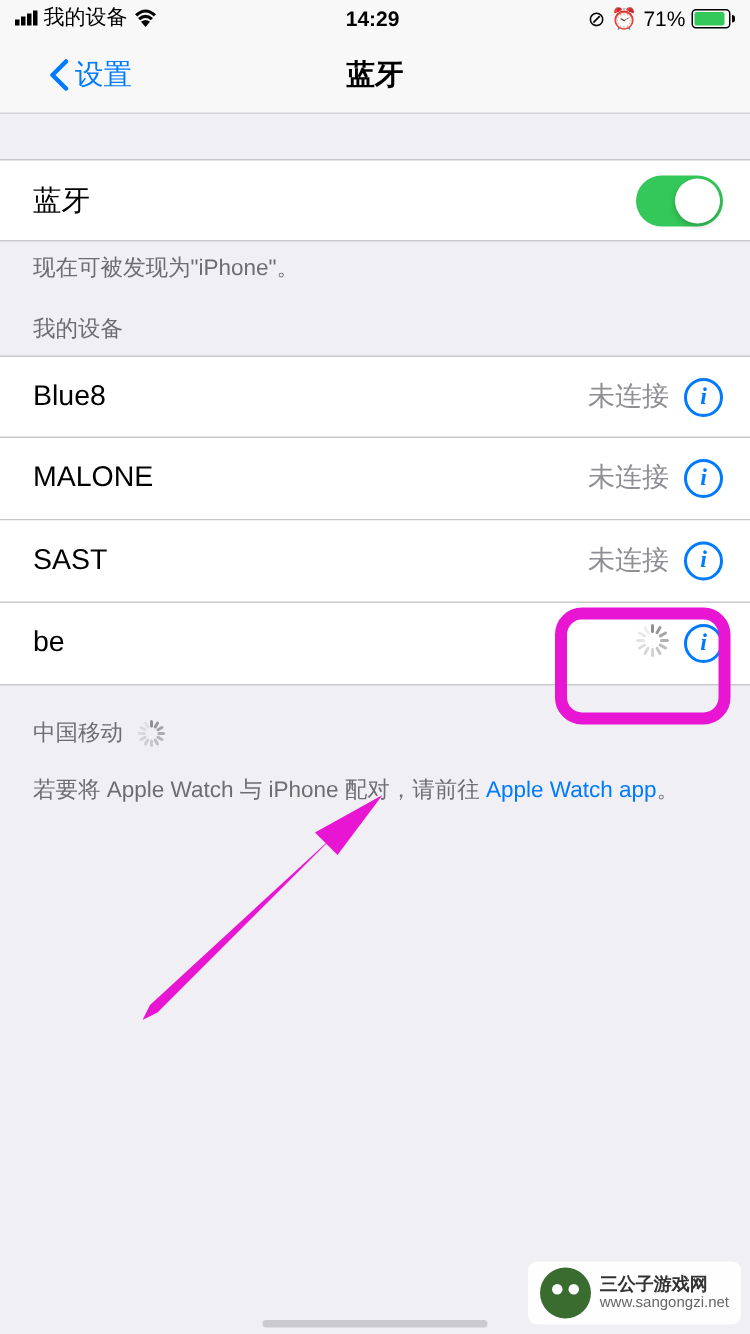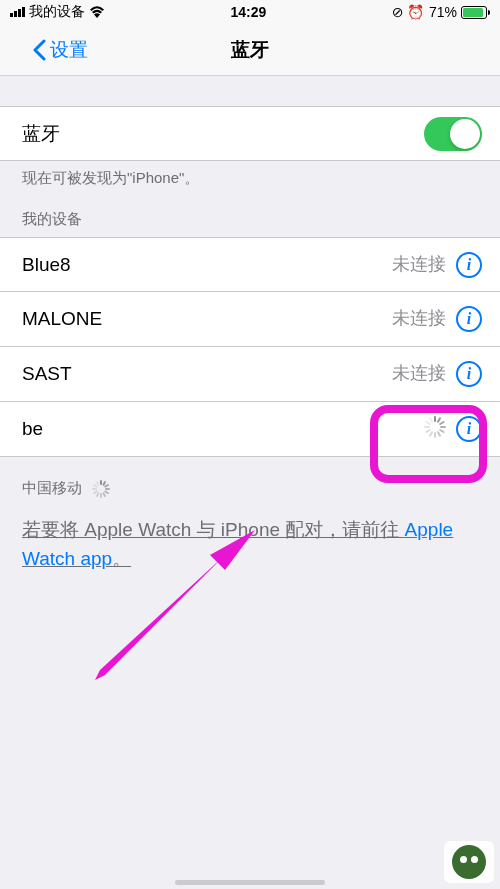--- a/index.html
+++ b/index.html
@@ -138,24 +138,23 @@
       height: 6px;
       background: #8e8e93;
       border-radius: 1px;
       transform-origin: 50% 11px;
       margin-left: -1px;
       margin-top: -11px;
     }
 
     .aw-text {
       color: #6d6d72;
-      font-size: 19px;
+      font-size: 15px;
       padding: 10px 18px 0 22px;
       line-height: 1.5;
-      text-decoration: underline;
     }
     .aw-link { color: #007aff; }
 
     .highlight-box {
       position: absolute;
       border: 8px solid #e815d3;
       border-radius: 18px;
       pointer-events: none;
     }
 
@@ -328,15 +327,19 @@
 
 <div class="highlight-box" style="left:370px;top:405px;width:117px;height:78px"></div>
 
 <svg class="arrow-svg" style="left:95px;top:530px;width:165px;height:150px" viewBox="0 0 165 150">
   <polygon points="160,0 115,25 130,40" fill="#e815d3"></polygon>
   <polygon points="130,25 115,40 10,145 0,150 5,140" fill="#e815d3"></polygon>
 </svg>
 
 <div class="watermark">
   <div class="watermark-logo"></div>
+  <div class="watermark-text">
+    <span class="l1">三公子游戏网</span>
+    <span class="l2">www.sangongzi.net</span>
+  </div>
 </div>
 
 <div class="home-indicator"></div>
 
 </body></html>

